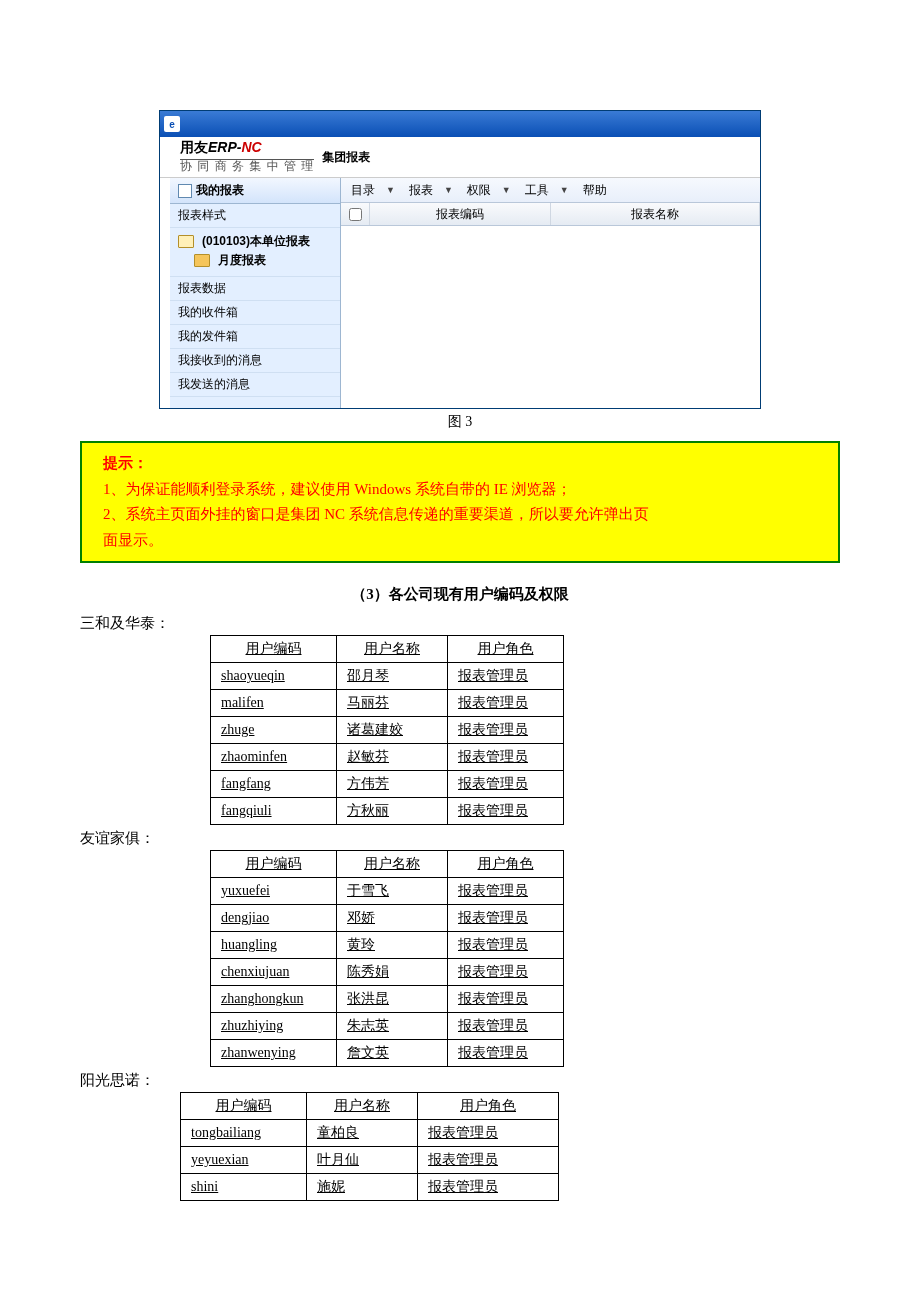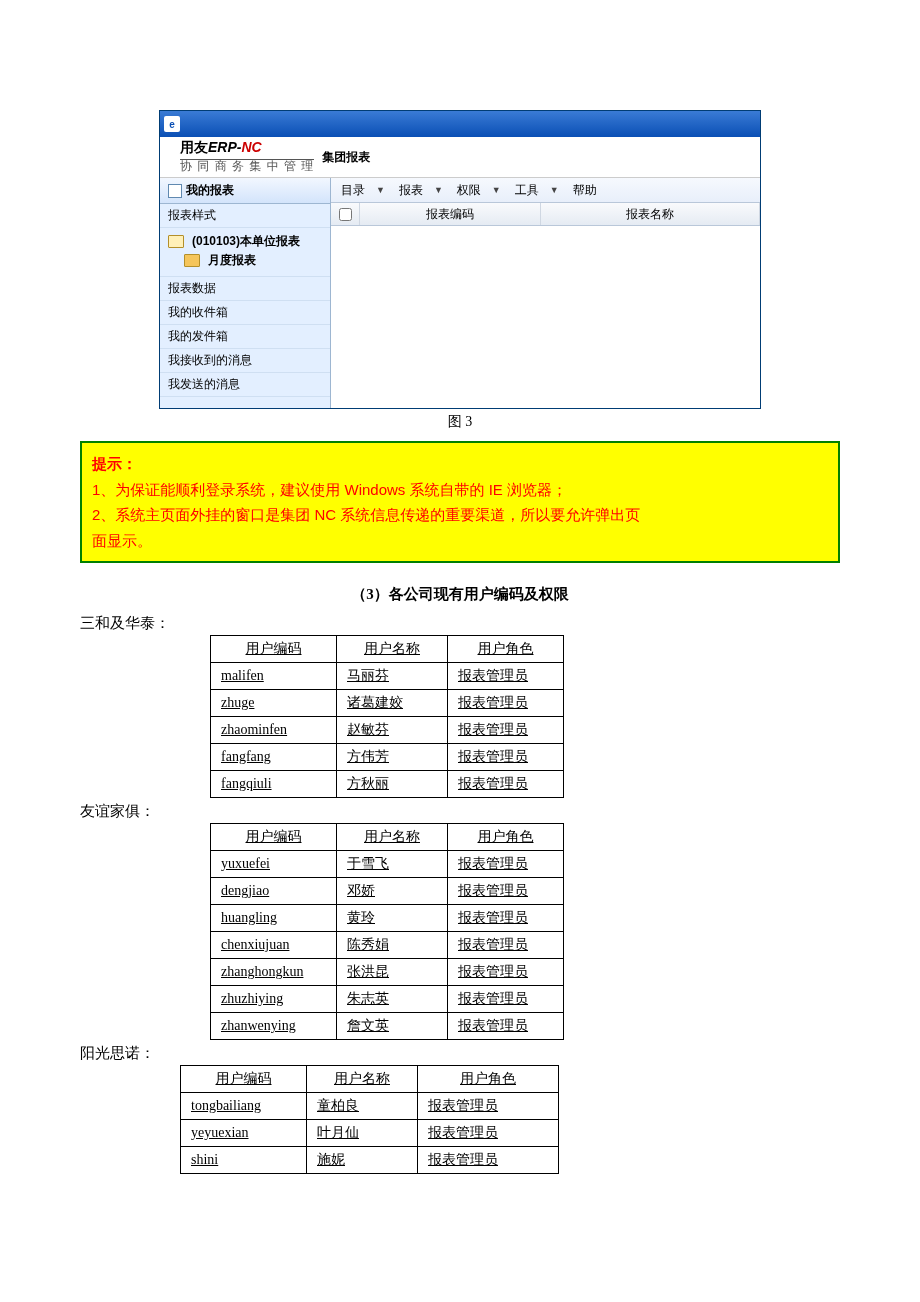--- a/index.html
+++ b/index.html
@@ -83,20 +83,21 @@
     display: flex;
     height: 230px;
   }
   .sidebar {
     width: 170px;
     background: #e3efff;
     border-right: 1px solid #9db6d1;
     display: flex;
     flex-direction: column;
     font-size: 12px;
+    margin-left: 10px;
   }
   .sidebar .panel-title {
     background: linear-gradient(to bottom, #f2f7ff, #d3e4fb);
     border-bottom: 1px solid #9db6d1;
     padding: 4px 8px;
     font-weight: bold;
     display: flex;
     align-items: center;
     gap: 4px;
   }
@@ -172,22 +173,22 @@
   .fig-caption {
     text-align:center;
     font-family: "SimSun", serif;
     font-size: 14px;
     margin: 2px 0 10px 0;
   }
 
   .tip-box {
     background: #ffff00;
     border: 2px solid #008000;
-    padding: 8px 10px;
-    font-family: Liberation Sans, sans-serif;
+    padding: 8px 21px;
+    font-family: Liberation Serif, serif;
     font-size: 15px;
     line-height: 1.7;
   }
   .tip-box .tip-title { color:#ff0000; font-weight:bold; }
   .tip-box .tip-line  { color:#ff0000; }
 
   .sec-heading {
     font-family: "SimSun", serif;
     font-size: 15px;
     font-weight: bold;
@@ -312,20 +313,25 @@
   <div class="user-table-wrap">
     <div class="user-table-spacer"></div>
     <table class="user-table">
       <tbody>
           <tr>
         <th class="col-code">用户编码</th>
         <th class="col-name">用户名称</th>
         <th class="col-role">用户角色</th>
       </tr>
       <tr>
+            <td class="col-code">shaoyueqin</td>
+            <td class="col-name">邵月琴</td>
+            <td class="col-role">报表管理员</td>
+          </tr>
+      <tr>
             <td class="col-code">malifen</td>
             <td class="col-name">马丽芬</td>
             <td class="col-role">报表管理员</td>
           </tr>
       <tr>
             <td class="col-code">zhuge</td>
             <td class="col-name">诸葛建姣</td>
             <td class="col-role">报表管理员</td>
           </tr>
       <tr>

